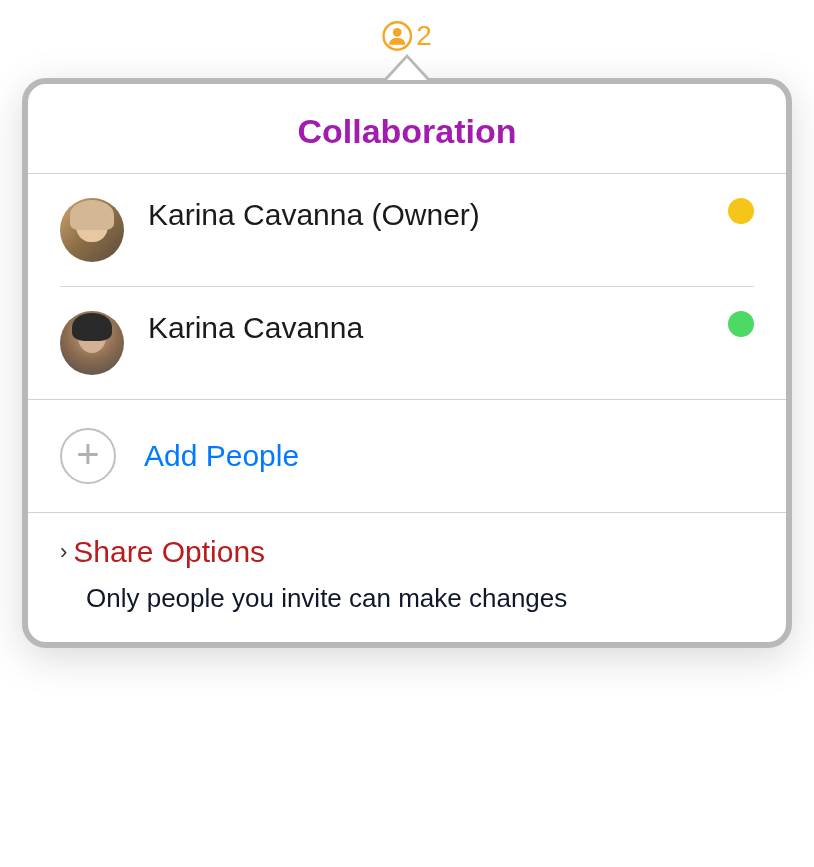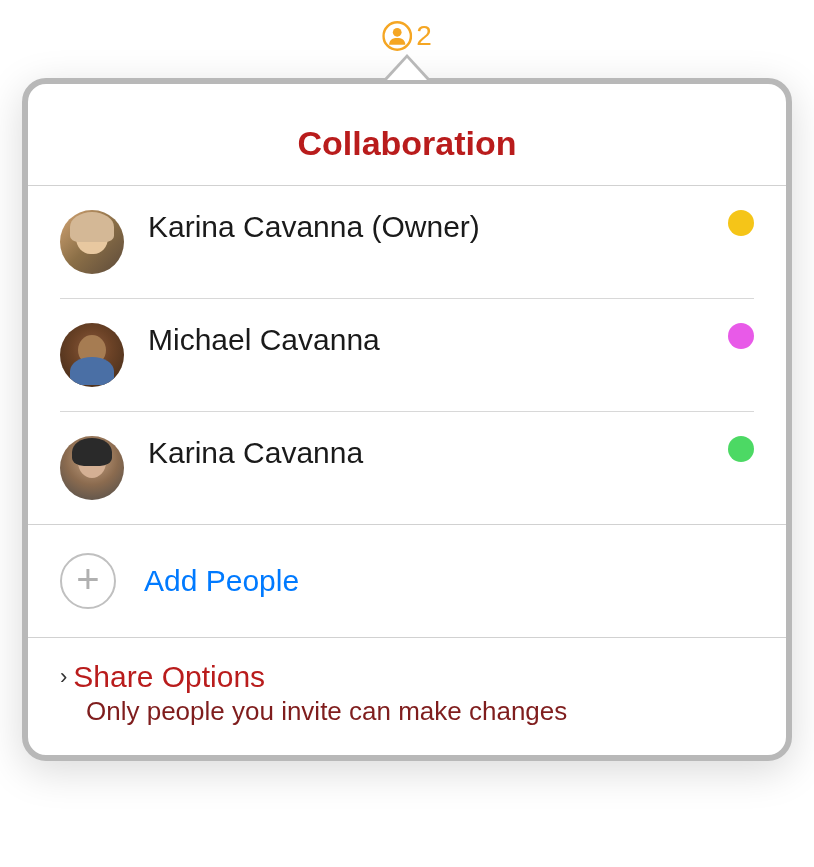--- a/index.html
+++ b/index.html
@@ -75,24 +75,23 @@
       box-shadow: 0 10px 40px rgba(0,0,0,0.15);
       overflow: hidden;
       margin-top: 18px;
       position: relative;
       z-index: 0;
     }
     .popover-title {
       text-align: center;
       font-size: 34px;
       font-weight: 600;
-      color: #b91c1c;
+      color: #a21caf;
       padding: 28px 0 22px 0;
       border-bottom: 1px solid #d1d1d1;
-      margin-top: 12px;
     }
     .participants {
       padding: 0 32px;
     }
     .participant-row {
       display: flex;
       padding: 24px 0;
       border-bottom: 1px solid #d8d8d8;
       cursor: pointer;
     }
@@ -239,23 +238,23 @@
       color: #333;
       margin-right: 6px;
       display: inline-block;
     }
     .share-options-title {
       font-size: 30px;
       color: #b91c1c;
     }
     .share-options-subtitle {
       font-size: 26px;
-      color: #7f1d1d;
+      color: #0f172a;
       margin-left: 26px;
-      margin-top: 2px;
+      margin-top: 14px;
     }
   </style>
 </head>
 <body>
 
 <div class="indicator">
   <span class="indicator-icon">
     <svg viewBox="0 0 24 24" fill="none">
       <circle cx="12" cy="12" r="11" stroke="#f5a623" stroke-width="2"></circle>
       <circle cx="12" cy="9" r="3.5" fill="#f5a623"></circle>
@@ -271,25 +270,20 @@
   <div class="popover">
     <div class="popover-title">Collaboration</div>
 
     <div class="participants">
       <div class="participant-row">
         <div class="avatar avatar-1"></div>
         <div class="participant-name">Karina Cavanna (Owner)</div>
         <div class="status-dot" style="background-color:#f5c518"></div>
       </div>
       <div class="participant-row">
-        <div class="avatar avatar-2"></div>
-        <div class="participant-name">Michael Cavanna</div>
-        <div class="status-dot" style="background-color:#e85ae8"></div>
-      </div>
-      <div class="participant-row">
         <div class="avatar avatar-3"></div>
         <div class="participant-name">Karina Cavanna</div>
         <div class="status-dot" style="background-color:#4cd964"></div>
       </div>
     </div>
 
     <div class="add-people-row">
       <div class="add-icon"></div>
       <div class="add-people-label">Add People</div>
     </div>

